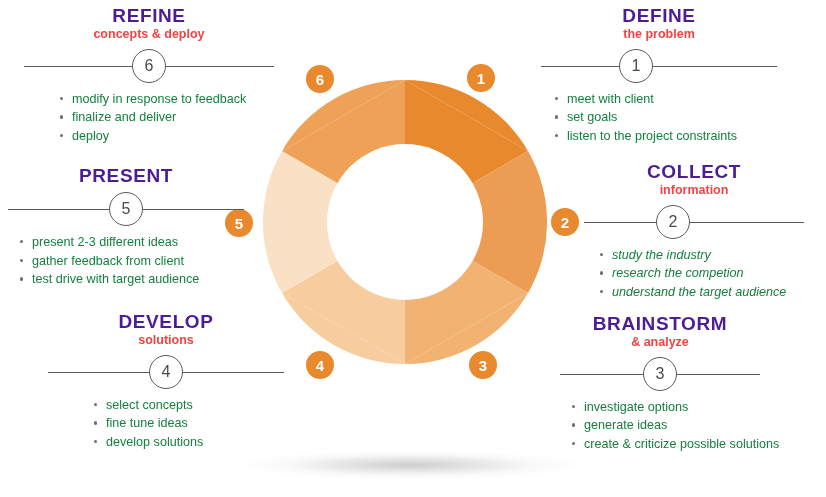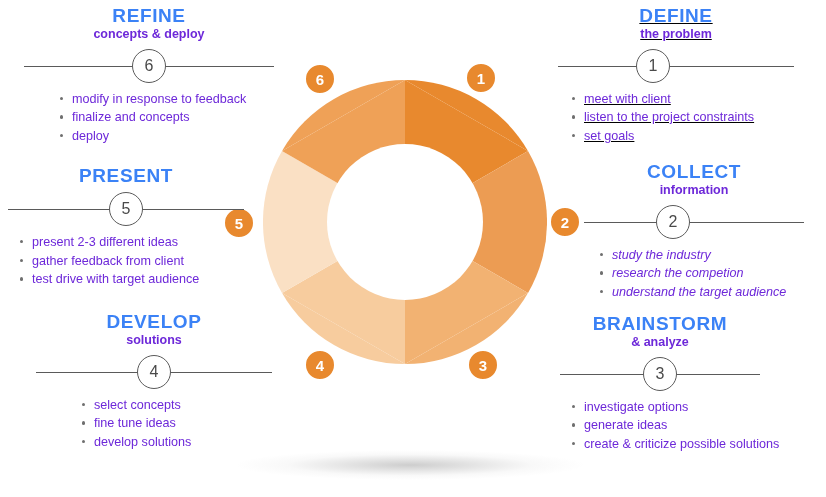--- a/index.html
+++ b/index.html
@@ -7,28 +7,28 @@
     width:826px; height:497px;
     background:#ffffff;
     font-family:"Liberation Sans", sans-serif;
     overflow:hidden;
   }
   #stage { position:relative; width:826px; height:497px; }
 
   
   .block { position:absolute; }
   .block .title {
-    color:#3b82f6;
+    color:#4c1d95;
     font-weight:bold;
     font-size:19px;
     letter-spacing:0.6px;
     line-height:1.05;
   }
   .block .subtitle {
-    color:#6d28d9;
+    color:#ef4444;
     font-weight:bold;
     font-size:12.5px;
     line-height:1.25;
     margin-top:1px;
   }
   .head-center { text-align:center; }
 
   
   .rule-row {
     position:relative;
@@ -53,37 +53,37 @@
     font-weight:normal;
     display:flex;
     align-items:center;
     justify-content:center;
     line-height:1;
   }
 
   ul.bullets {
     list-style:none;
     margin-top:7px;
-    color:#6d28d9;
+    color:#15803d;
     font-size:12.6px;
     line-height:1.48;
   }
   ul.bullets li { position:relative; padding-left:12px; white-space:nowrap; }
   ul.bullets li .dot {
     position:absolute; left:0; top:7px;
     width:3.4px; height:3.4px;
     border-radius:50%;
     background:#6f6f6f;
   }
 
   
   #b-refine    { left:24px;  top:6px;   width:250px; }
   #b-present   { left:8px;   top:166px; width:236px; }
-  #b-develop   { left:36px;  top:312px; width:236px; }
-  #b-define    { left:558px; top:6px;   width:236px;text-decoration:underline; }
+  #b-develop   { left:48px;  top:312px; width:236px; }
+  #b-define    { left:541px; top:6px;   width:236px; }
   #b-collect   { left:584px; top:162px; width:220px; }
   #b-brainstorm{ left:560px; top:314px; width:262px; }
 
   
   #donut {
     position:absolute;
     left:263px; top:80px;
     width:284px; height:284px;
   }
   #shadow {
@@ -177,21 +177,21 @@
       <div class="subtitle">concepts &amp; deploy</div>
     </div>
     <div class="rule-row">
       <div class="rule-line"></div>
       <div class="num-circle" style="left:108px;">
           <span>6</span>
         </div>
     </div>
     <ul class="bullets" style="margin-left:36px;">
       <li><span class="dot"></span><span>modify in response to feedback</span></li>
-      <li><span class="dot"></span><span>finalize and concepts</span></li>
+      <li><span class="dot"></span><span>finalize and deliver</span></li>
       <li><span class="dot"></span><span>deploy</span></li>
     </ul>
   </div>
 
   <div class="block" id="b-present">
     <div class="head-center">
       <div class="title">PRESENT</div>
     </div>
     <div class="rule-row">
       <div class="rule-line"></div>
@@ -230,22 +230,22 @@
       <div class="subtitle">the problem</div>
     </div>
     <div class="rule-row">
       <div class="rule-line"></div>
       <div class="num-circle" style="left:78px;">
           <span>1</span>
         </div>
     </div>
     <ul class="bullets" style="margin-left:14px;">
       <li><span class="dot"></span><span>meet with client</span></li>
+      <li><span class="dot"></span><span>set goals</span></li>
       <li><span class="dot"></span><span>listen to the project constraints</span></li>
-      <li><span class="dot"></span><span>set goals</span></li>
     </ul>
   </div>
 
   <div class="block" id="b-collect">
     <div class="head-center">
       <div class="title">COLLECT</div>
       <div class="subtitle">information</div>
     </div>
     <div class="rule-row">
       <div class="rule-line"></div>

